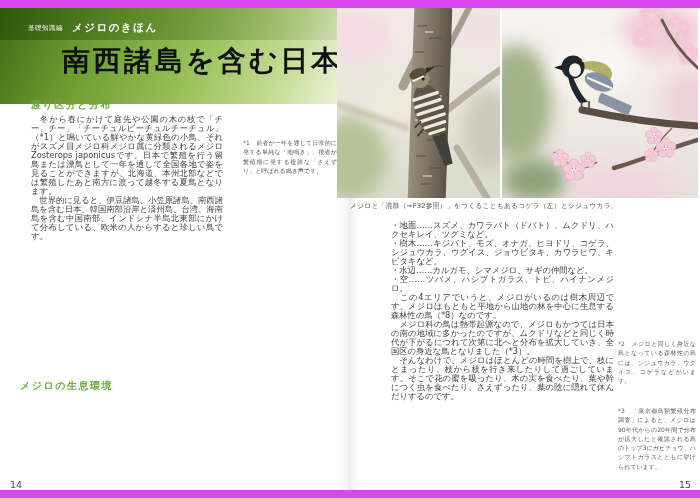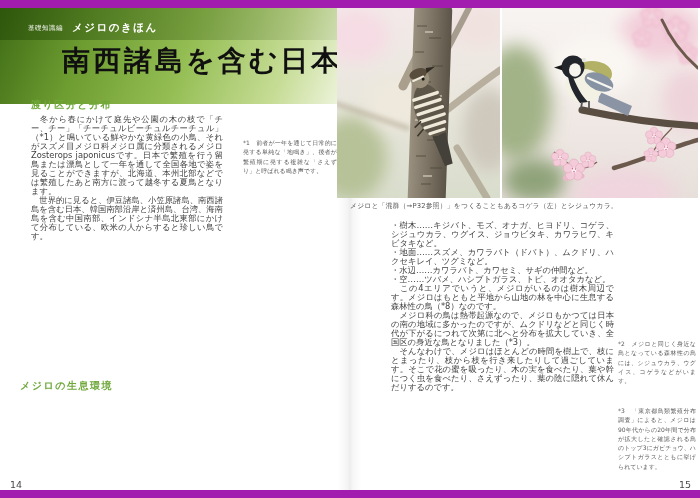--- a/index.html
+++ b/index.html
@@ -1,17 +1,17 @@
 <!DOCTYPE html>
 <html lang="ja"><head>
 <meta charset="utf-8">
 <style>
   html,body{margin:0;padding:0;background:#cfcfcd;}
   *{box-sizing:border-box;}
-  .stage{position:relative;width:700px;height:498px;background:#a21caf;overflow:hidden;
+  .stage{position:relative;width:700px;height:498px;background:#d946ef;overflow:hidden;
          font-family:"DejaVu Sans","Liberation Sans",sans-serif;}
   .spread{position:absolute;left:0;top:8px;width:700px;height:482px;background:#ffffff;}
   .gutter{position:absolute;left:338px;top:0;width:24px;height:482px;z-index:1;
           background:linear-gradient(90deg,rgba(0,0,0,0) 0%,rgba(0,0,0,.045) 40%,rgba(0,0,0,.07) 50%,rgba(0,0,0,.035) 62%,rgba(0,0,0,0) 100%);}
   
   .hero{position:absolute;left:0;top:0;width:402px;height:96px;z-index:0;
         background:linear-gradient(112deg,#3f6c15 0%,#6d9c31 22%,#93bd52 46%,#c6dc95 70%,#eef4dd 86%,#ffffff 100%);}
   .hero-band{position:absolute;left:0;top:0;width:402px;height:32px;
         background:linear-gradient(90deg,rgba(25,58,0,.42) 0%,rgba(25,58,0,.22) 55%,rgba(25,58,0,0) 100%);}
   .band-row{position:absolute;left:28px;top:8px;color:#ffffff;white-space:nowrap;}
@@ -206,24 +206,24 @@
           <use href="#flw" transform="translate(152 128) scale(1.2)"></use>
           <use href="#flw" transform="translate(164 140) scale(1.4)"></use>
           <use href="#flw" transform="translate(149 147) scale(1.0)"></use>
         </g>
       </svg>
     </figure>
 
     <figcaption class="caption">メジロと「混群（→P32参照）」をつくることもあるコゲラ（左）とシジュウカラ。</figcaption>
 
     <div class="body-col" style="left:391px;top:213px;width:223px;">
+      <p>・地面……スズメ、カワラバト（ドバト）、ムクドリ、ハクセキレイ、ツグミなど。</p>
       <p>・樹木……キジバト、モズ、オナガ、ヒヨドリ、コゲラ、シジュウカラ、ウグイス、ジョウビタキ、カワラヒワ、キビタキなど。</p>
-      <p>・地面……スズメ、カワラバト（ドバト）、ムクドリ、ハクセキレイ、ツグミなど。</p>
-      <p>・水辺……カワラバト、カワセミ、サギの仲間など。</p>
-      <p>・空……ツバメ、ハシブトガラス、トビ、オオタカなど。</p>
+      <p>・水辺……カルガモ、シマメジロ、サギの仲間など。</p>
+      <p>・空……ツバメ、ハシブトガラス、トビ、ハイナンメジロ。</p>
       <p>　この4エリアでいうと、メジロがいるのは樹木周辺です。メジロはもともと平地から山地の林を中心に生息する森林性の鳥（*8）なのです。</p>
       <p>　メジロ科の鳥は熱帯起源なので、メジロもかつては日本の南の地域に多かったのですが、ムクドリなどと同じく時代が下がるにつれて次第に北へと分布を拡大していき、全国区の身近な鳥となりました（*3）。</p>
       <p>　そんなわけで、メジロはほとんどの時間を樹上で、枝にとまったり、枝から枝を行き来したりして過ごしています。そこで花の蜜を吸ったり、木の実を食べたり、葉や幹につく虫を食べたり、さえずったり、葉の陰に隠れて休んだりするのです。</p>
     </div>
 
     <aside class="note" style="left:618px;top:331px;width:78px;">
       <p>*2　メジロと同じく身近な鳥となっている森林性の鳥には、シジュウカラ、ウグイス、コゲラなどがいます。</p>
     </aside>
     <aside class="note" style="left:618px;top:398px;width:78px;">
       <p>*3　「東京都鳥類繁殖分布調査」によると、メジロは90年代からの20年間で分布が拡大したと確認される鳥のトップ3にガビチョウ、ハシブトガラスとともに挙げられています。</p>

